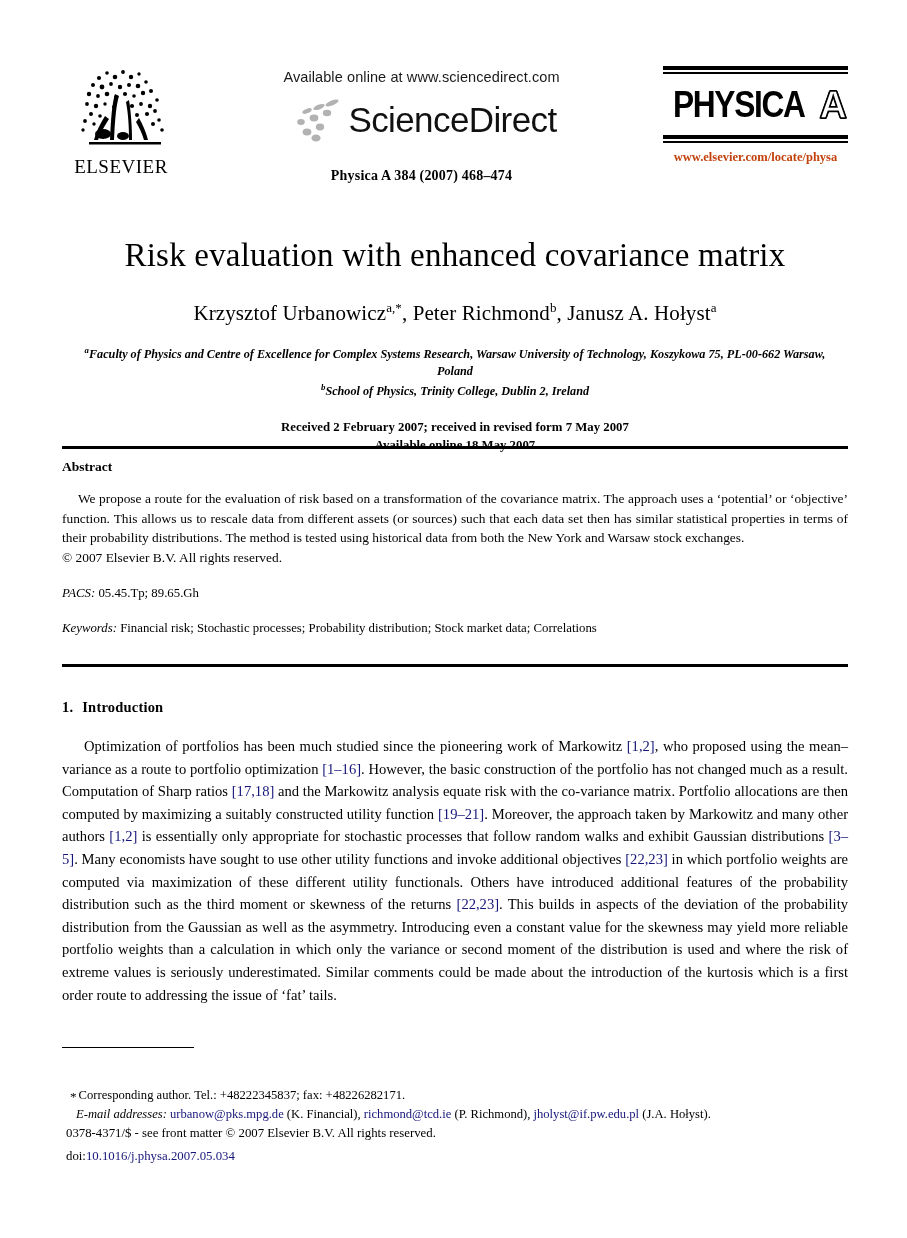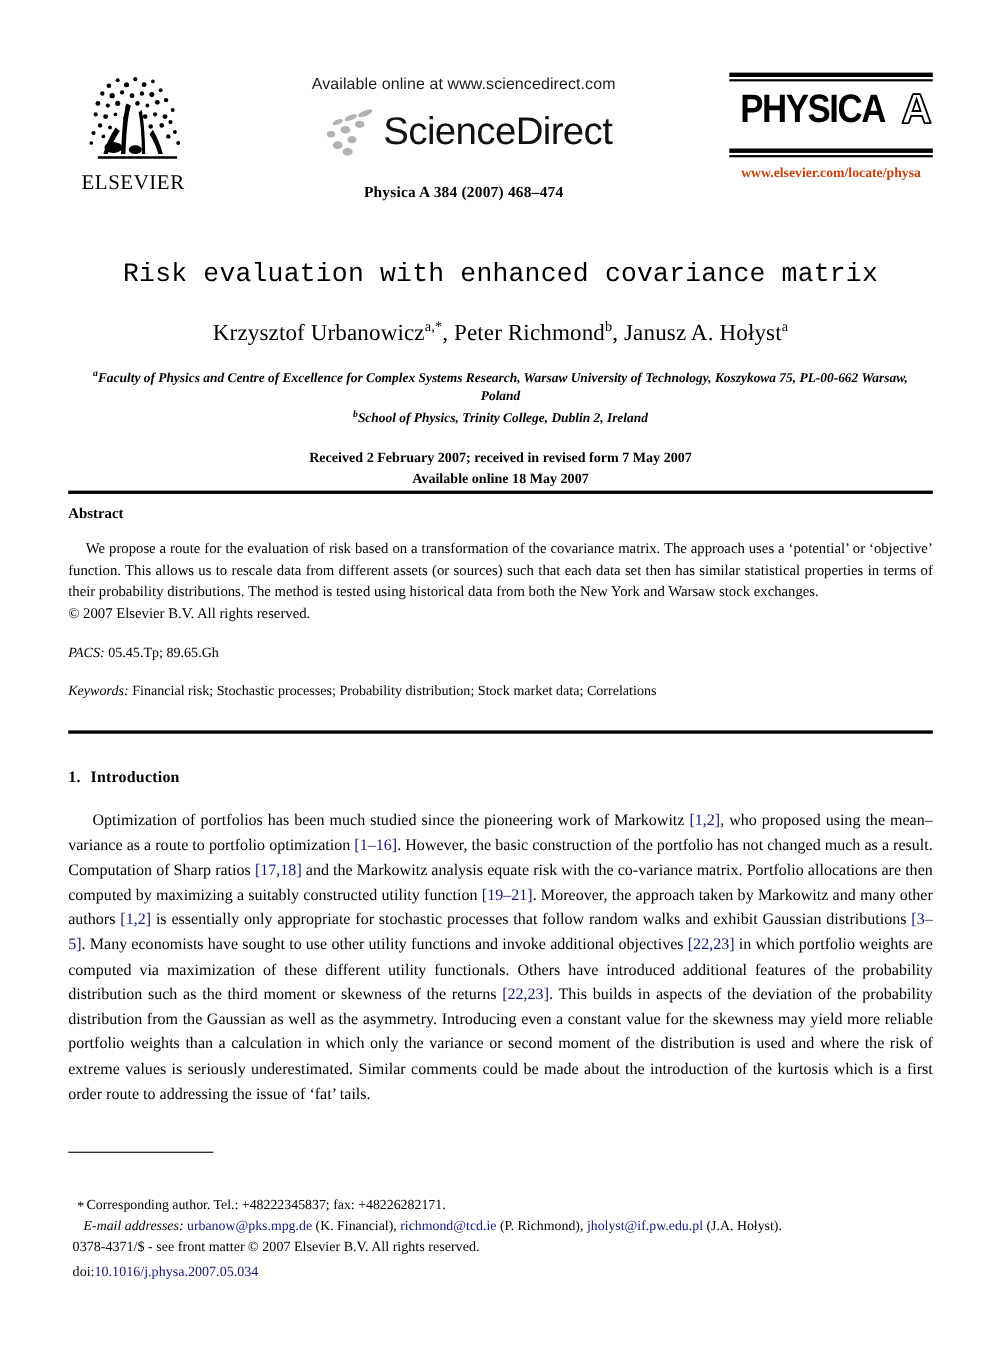--- a/index.html
+++ b/index.html
@@ -113,21 +113,21 @@
     width: 100%;
   }
   .pa-rule-thin {
     height: 2px;
     background: #000;
     width: 100%;
     margin-top: 2px;
   }
   .pa-title-row {
     display: flex;
-    align-items: flex-start;
+    align-items: center;
     justify-content: center;
     height: 48px;
     margin: 7px 0 6px 0;
   }
   .pa-physica {
     font-family: "Liberation Sans", "DejaVu Sans", sans-serif;
     font-size: 36px;
     font-weight: bold;
     letter-spacing: -1.5px;
     line-height: 1;
@@ -157,22 +157,22 @@
 
   
   .title-area {
     position: absolute;
     left: 62px;
     top: 236px;
     width: 786px;
     text-align: center;
   }
   .paper-title {
-    font-family: Liberation Mono, monospace;
-    font-size: 24px;
+    font-family: Liberation Serif, serif;
+    font-size: 33px;
     font-weight: normal;
     line-height: 1.2;
     margin: 0;
     letter-spacing: 0.2px;
   }
   .authors {
     font-family: "Liberation Serif", "DejaVu Serif", serif;
     font-size: 21px;
     margin-top: 24px;
     line-height: 1.2;

